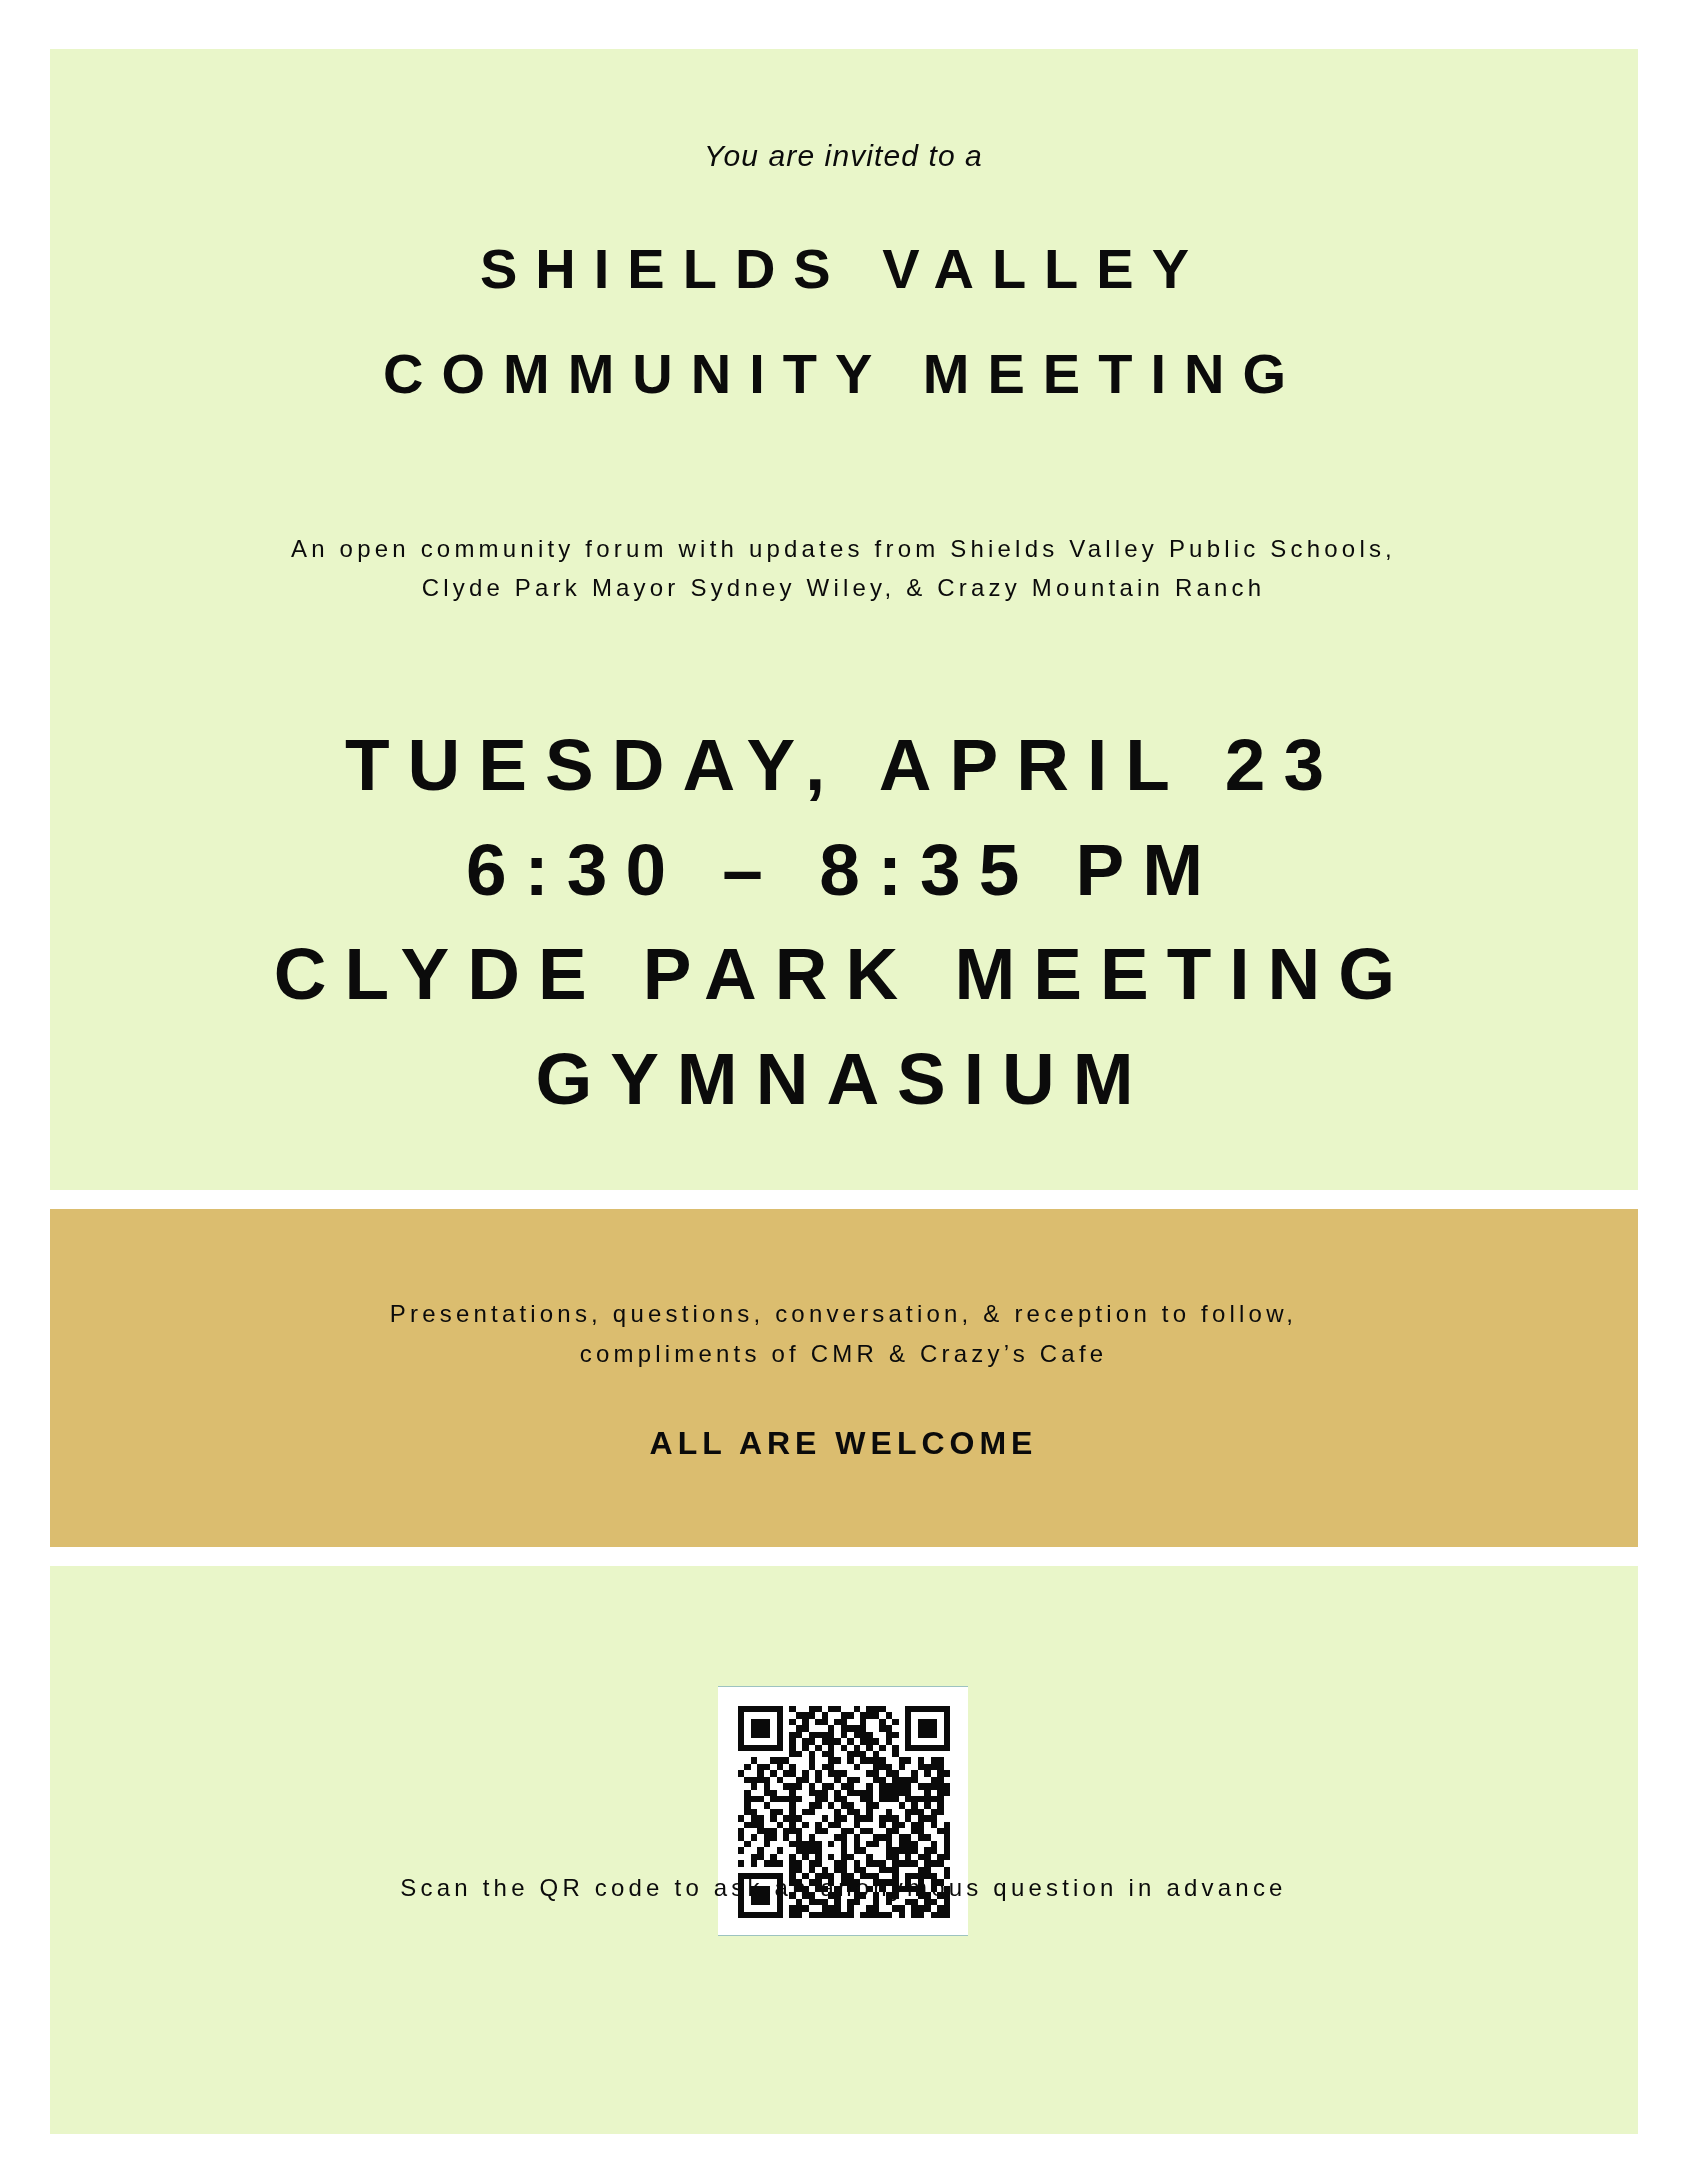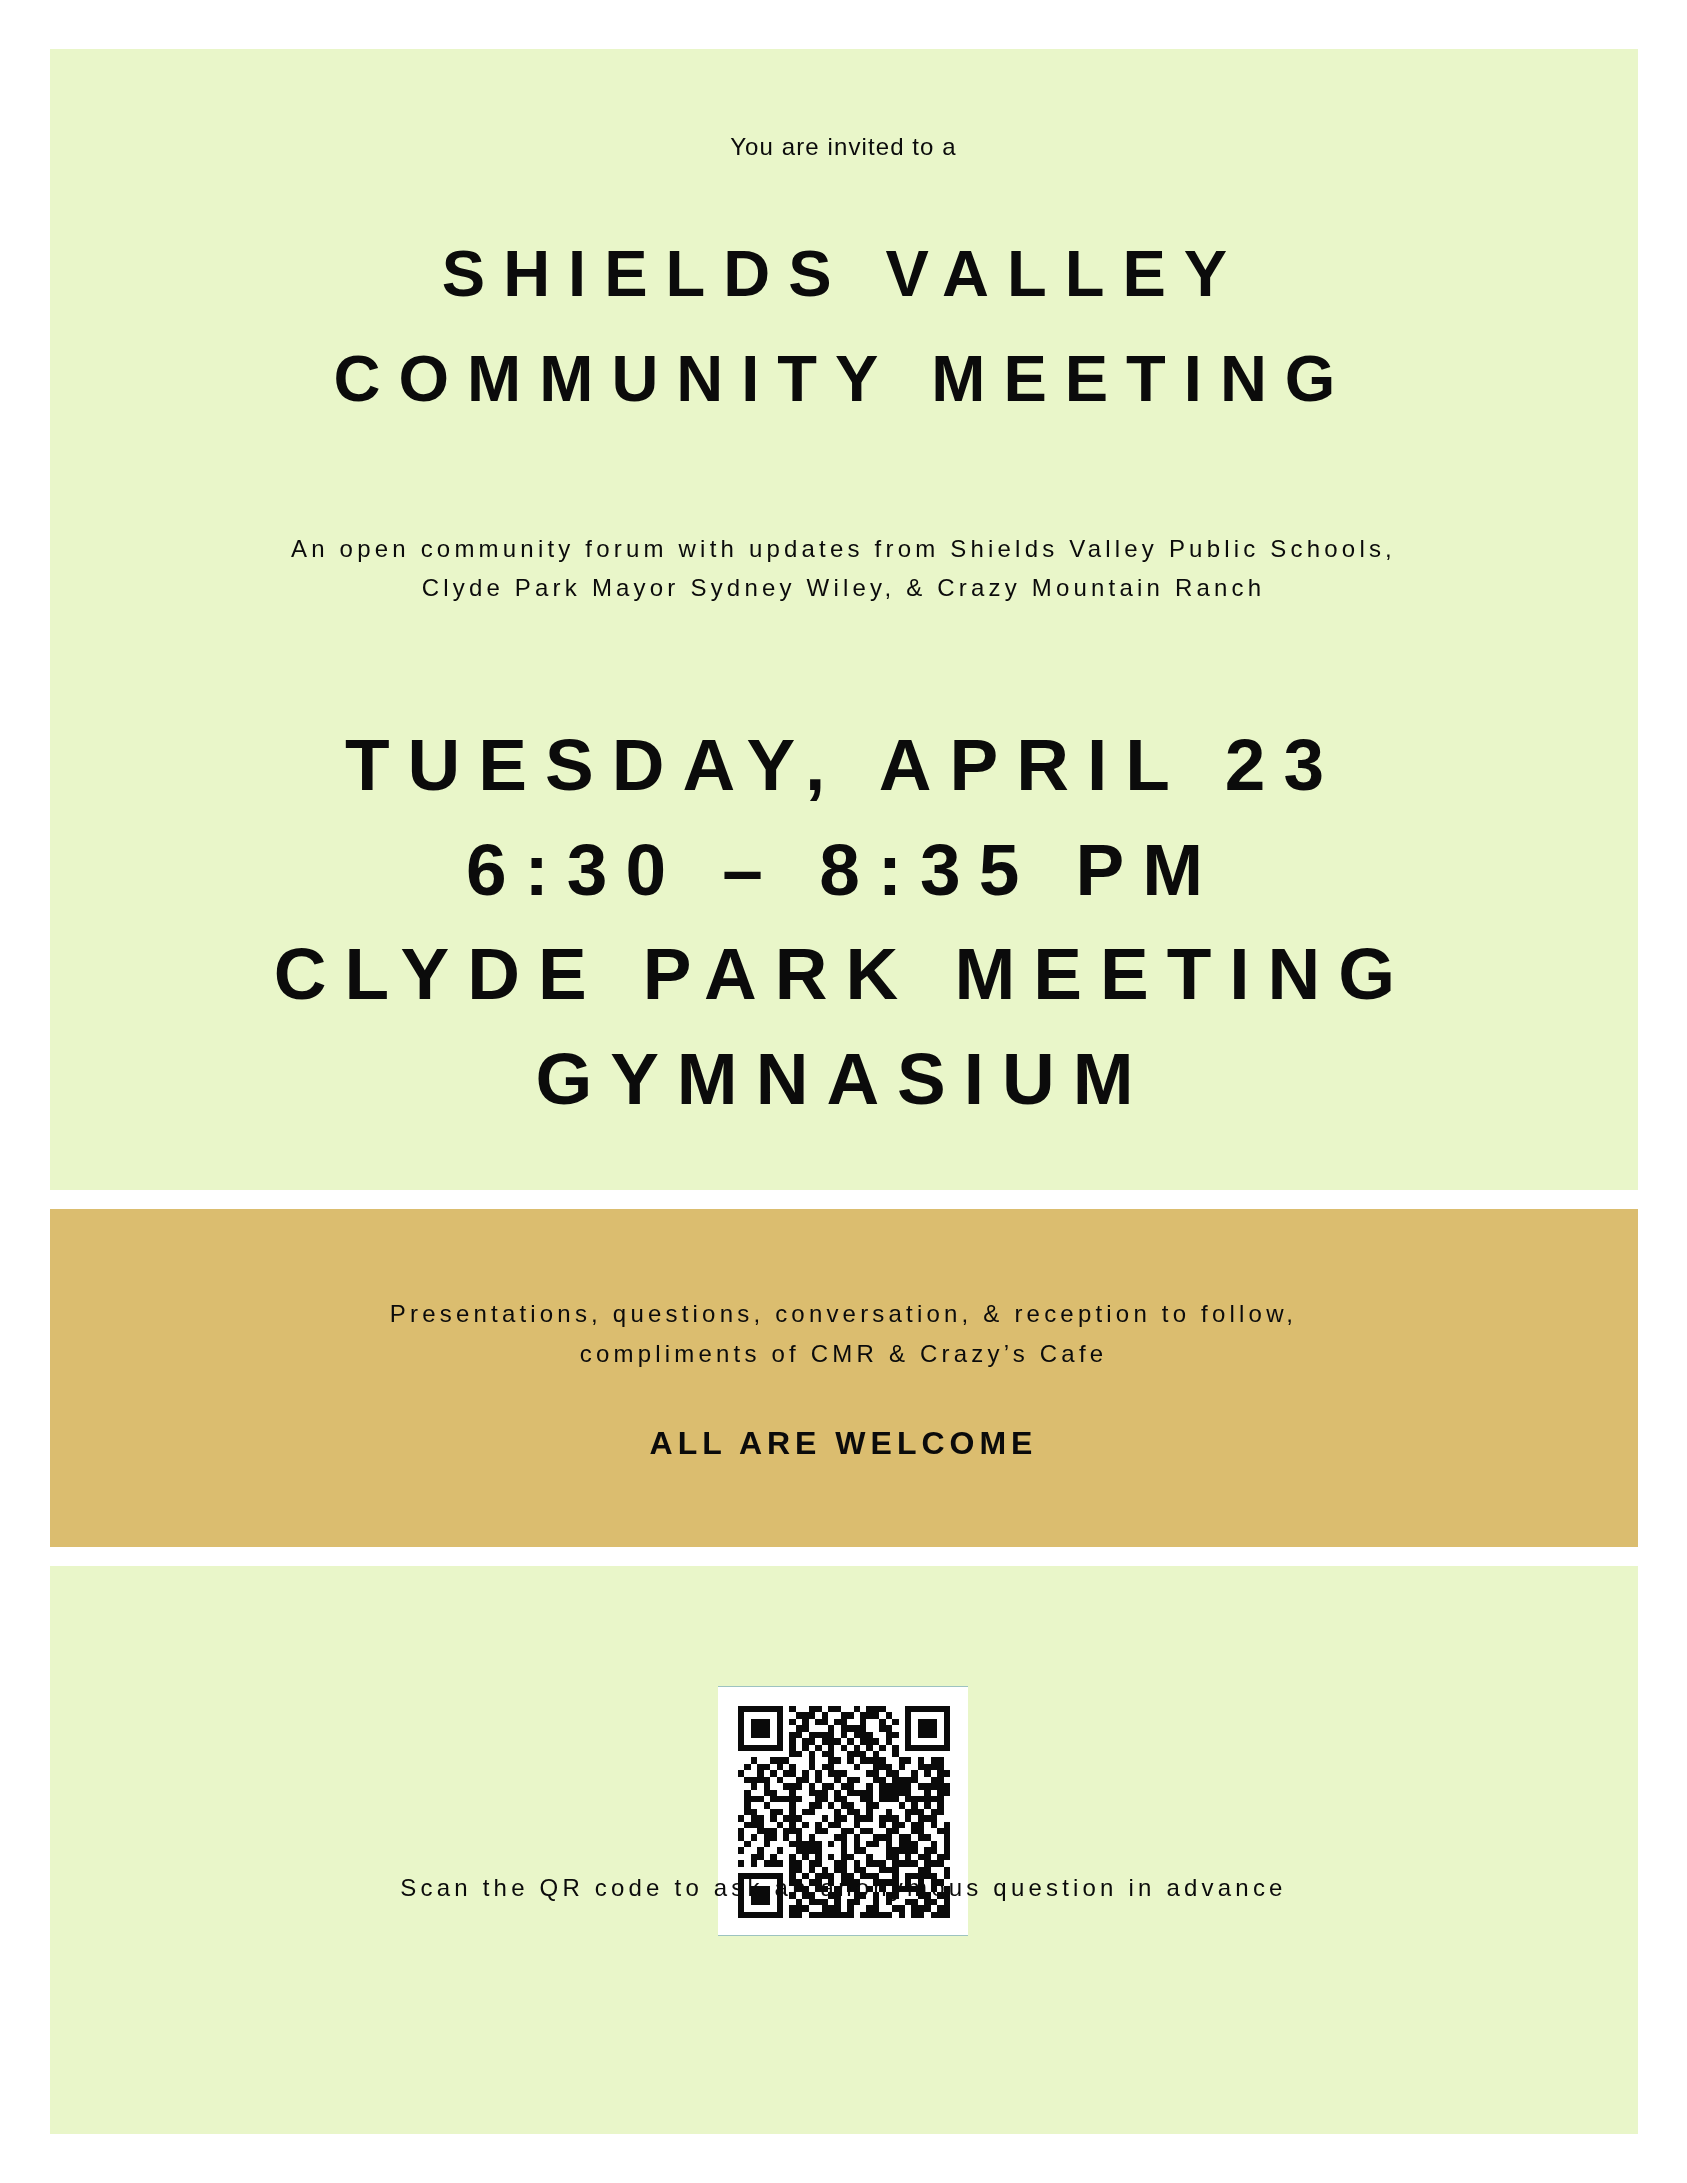--- a/index.html
+++ b/index.html
@@ -11,22 +11,22 @@
   .panel { position: absolute; left: 50px; width: 1588px; }
   .panel-top { top: 49px; height: 1141px; background: #e9f6c9; }
   .panel-mid { top: 1209px; height: 338px; background: #dbbd6f; }
   .panel-bot { top: 1566px; height: 568px; background: #e9f6c9; }
 
   .line {
     position: absolute; left: 0; width: 1687px;
     text-align: center; line-height: 1; white-space: nowrap; margin: 0;
   }
   .small { font-size: 24px; font-weight: normal; letter-spacing: 4.2px; }
-  .invite { font-size: 24px; letter-spacing: 1.1px; top: 135px; }
-  .title { font-size: 65px; font-weight: bold; letter-spacing: 18px; }
+  .invite { font-size: 30px; letter-spacing: 1.1px; top: 141px; font-style: italic; }
+  .title { font-size: 56px; font-weight: bold; letter-spacing: 18px; }
   .date { font-size: 73px; font-weight: bold; letter-spacing: 18px; }
   .welcome { font-size: 32px; font-weight: bold; letter-spacing: 5px; top: 1427px; text-align: center; }
 
   .qr-box {
     position: absolute; left: 718px; top: 1686px; width: 250px; height: 250px;
     background: #ffffff; border-top: 0.7px solid #9cc3c0; border-bottom: 0.7px solid #9cc3c0;
     box-sizing: border-box;
   }
   .qr-grid {
     position: absolute; left: 20px; top: 19px; width: 212px; height: 212px;

